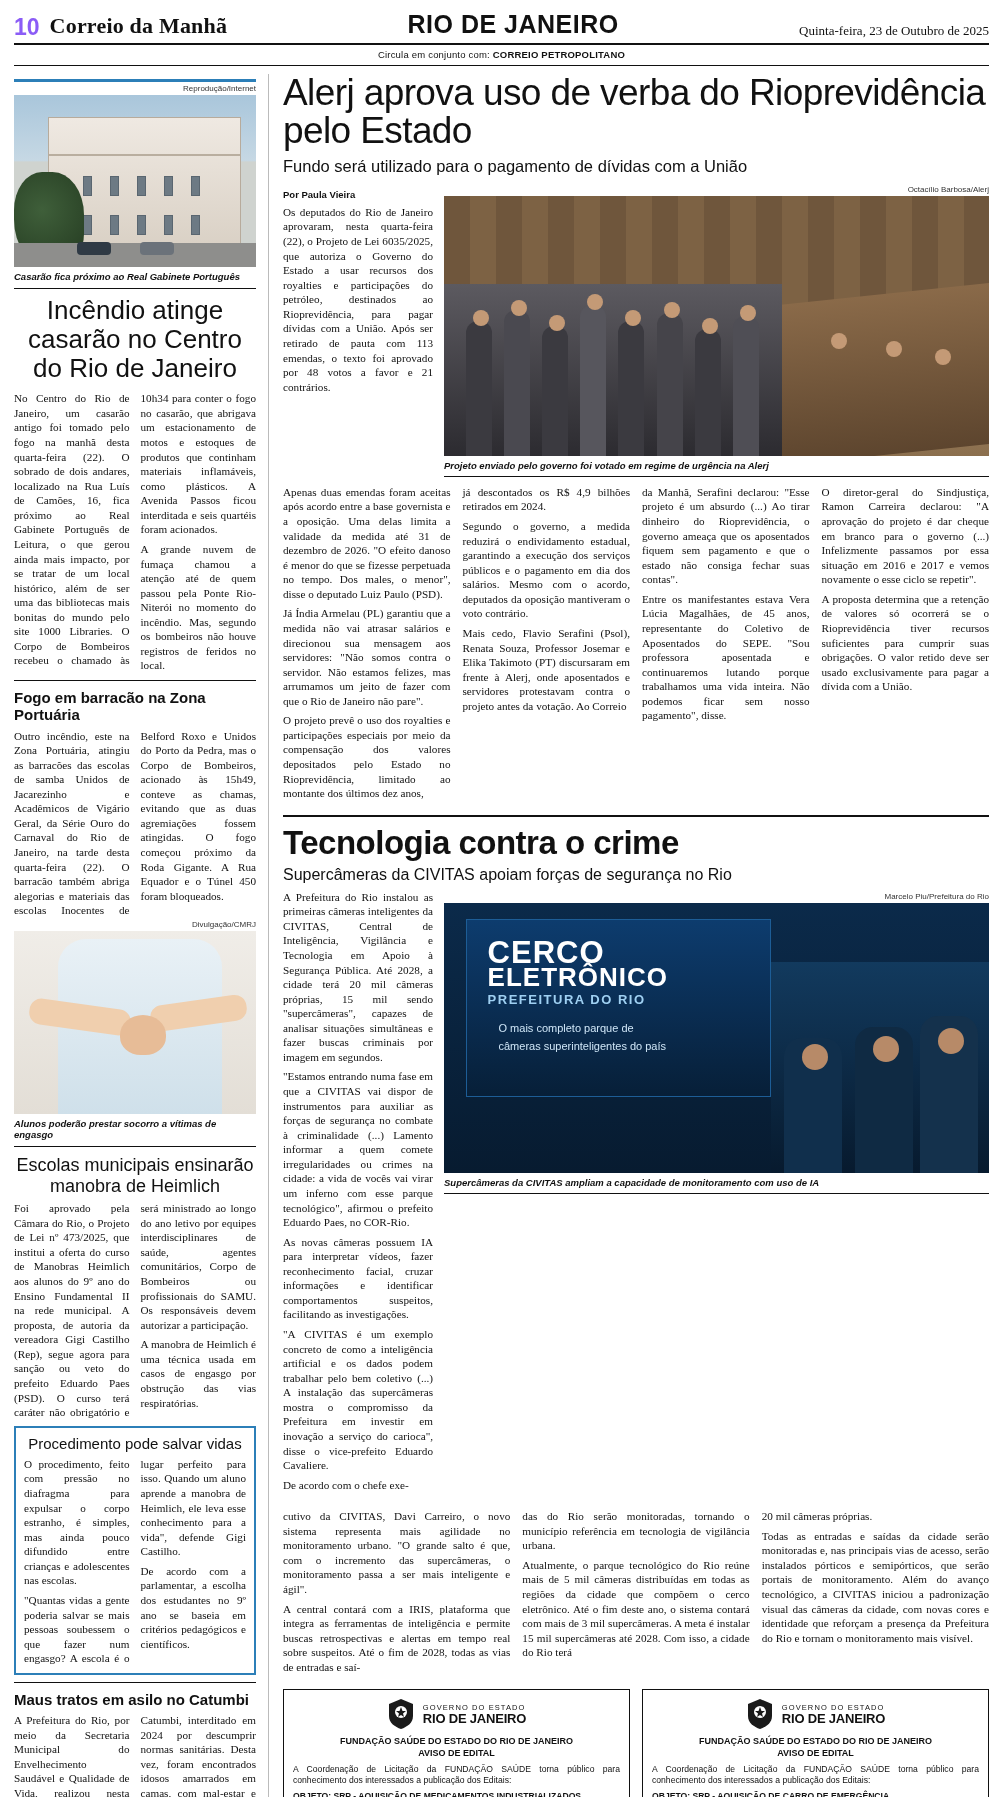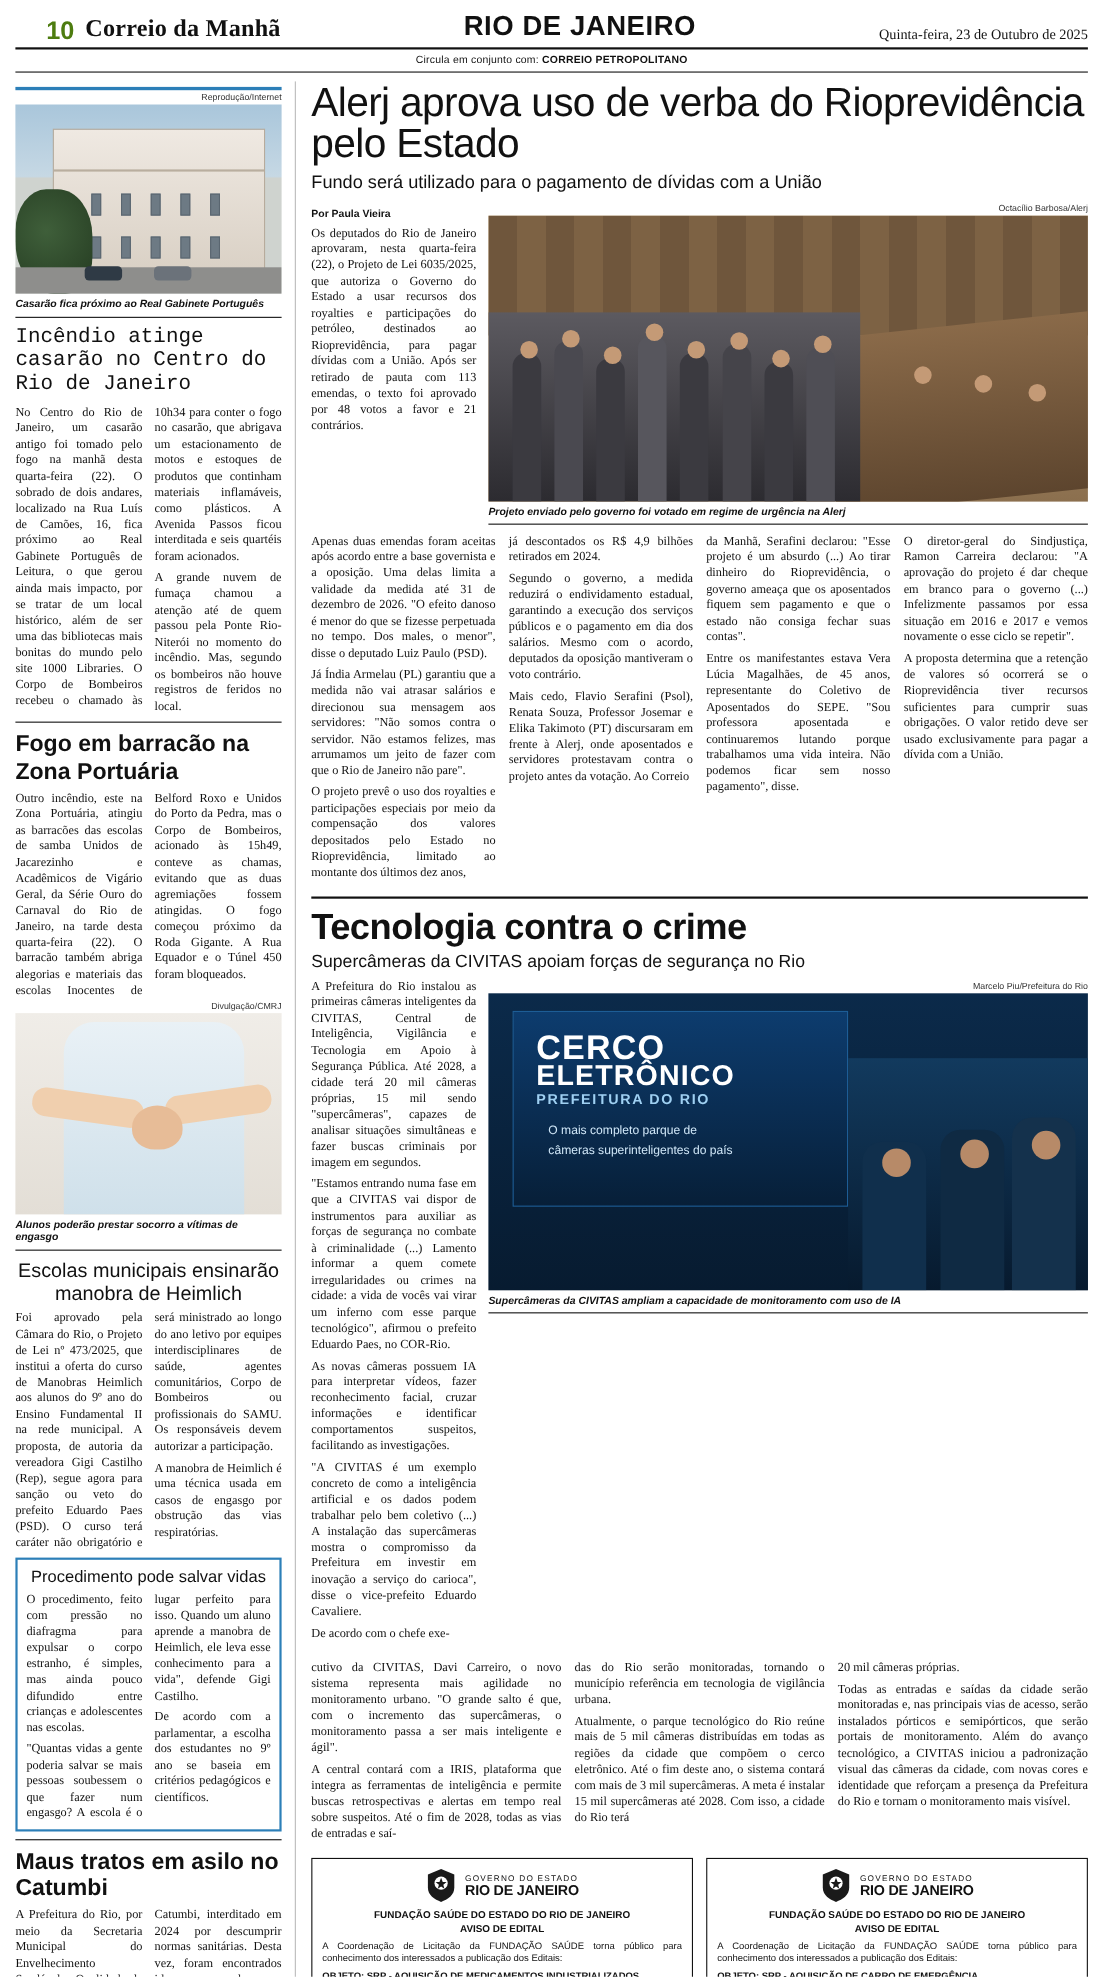--- a/index.html
+++ b/index.html
@@ -15,21 +15,21 @@
   .page { position: relative; width: 1003px; height: 1797px; padding: 0 14px; }
 
   
   .masthead {
     display:flex; align-items:flex-end; gap:10px;
     padding: 10px 0 4px 0;
     border-bottom: 2px solid #111;
   }
   .pagenum {
     font-family:"Liberation Sans", sans-serif;
-    font-weight:bold; font-size:23px; line-height:1; color:#4d7c0f;margin-left:28px;
+    font-weight:bold; font-size:23px; line-height:1; color:#8b5cf6;
   }
   .paper-name {
     font-family:"Liberation Serif", serif;
     font-size:22px; font-weight:bold; letter-spacing:.2px;
   }
   .section-title {
     flex:1; text-align:center;
     font-family:"Liberation Sans", sans-serif;
     font-weight:bold; font-size:25px; letter-spacing:.5px;
   }
@@ -65,27 +65,27 @@
   .credit-line {
     font-family:"Liberation Sans", sans-serif;
     font-size:8px; text-align:right; color:#333; padding:2px 0 2px 0;
   }
   .cap {
     font-family:"Liberation Sans", sans-serif;
     font-size:9.5px; font-style:italic; font-weight:bold;
     padding:4px 0 6px 0; border-bottom:1px solid #111; margin-bottom:7px;
   }
   .hl-1 {
-    font-family:Liberation Mono, monospace;
-    font-size:19px; font-weight:normal; line-height:1.12;
-    margin:2px 0 8px 0;
+    font-family:Liberation Sans, sans-serif;
+    font-size:26px; font-weight:normal; line-height:1.12;
+    text-align:center; margin:2px 0 8px 0;
   }
   .hl-2 {
     font-family:"Liberation Sans", sans-serif;
-    font-size:21px; font-weight:bold; line-height:1.15;
+    font-size:15px; font-weight:bold; line-height:1.15;
     margin:8px 0 5px 0;
   }
   .hl-2.center { text-align:center; font-size:18px; font-weight:normal; }
   .cols2 { column-count:2; column-gap:11px; }
   .txt { font-size:11.2px; line-height:1.30; text-align:justify; hyphens:auto; }
   .txt p { margin:0 0 5px 0; text-indent:0; }
   .thinline { border-top:1px solid #111; margin:7px 0 6px 0; }
   .box-blue {
     border:2px solid #2c7fb8; padding:7px 8px; margin-top:6px;
   }

